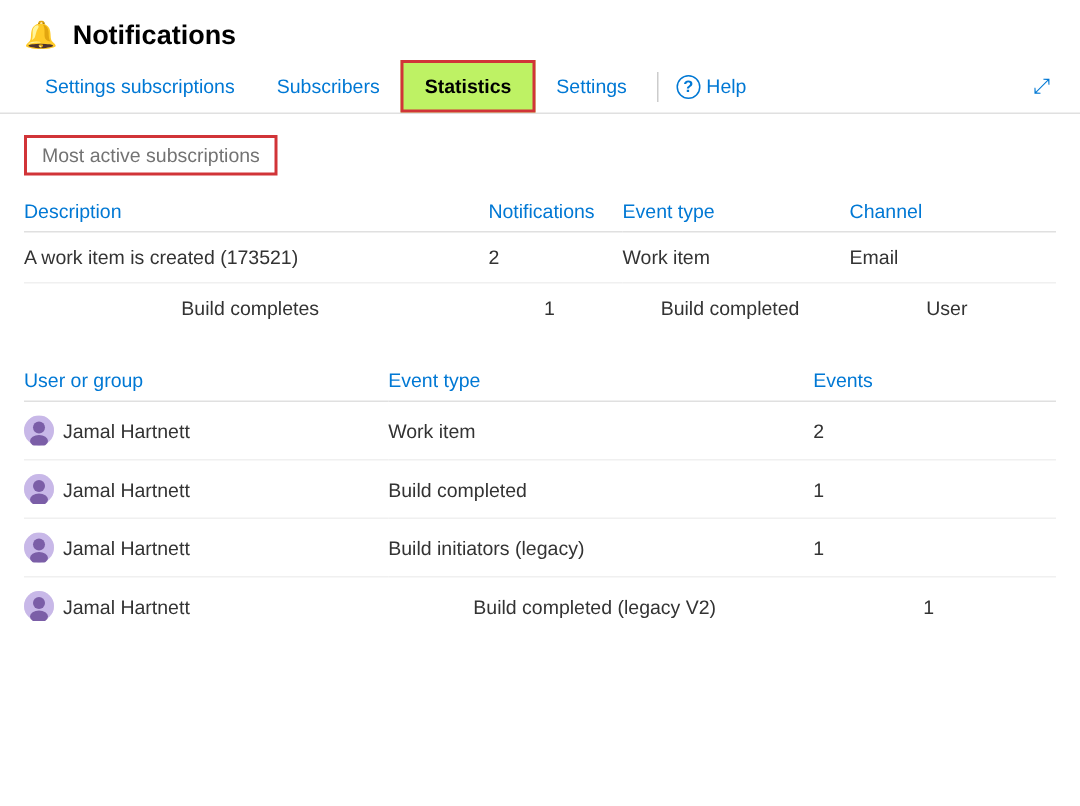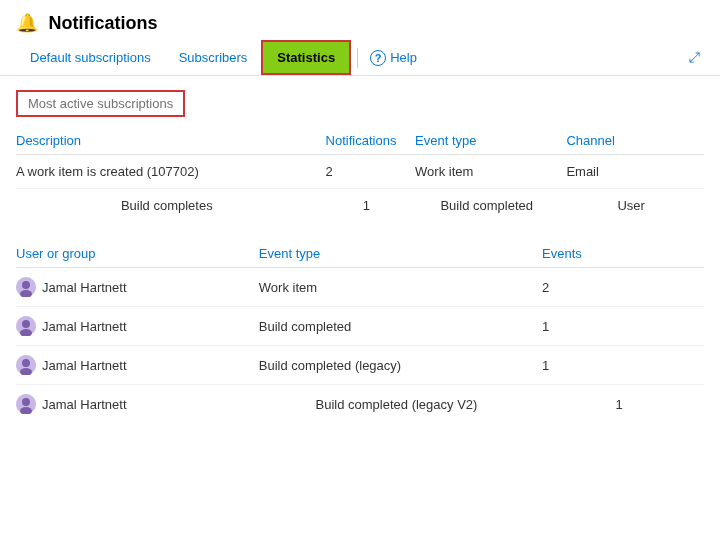--- a/index.html
+++ b/index.html
@@ -39,21 +39,21 @@
       cursor: pointer;
       color: #0078d4;
       font-size: 13px;
       text-decoration: none;
       white-space: nowrap;
     }
     .nav-item.active {
       font-weight: 600;
       color: #000;
       border: 2px solid #d13438;
-      background: #84cc16;
+      background: #bef264;
     }
     .nav-divider {
       width: 1px;
       height: 20px;
       background: #ccc;
       margin: 0 6px;
     }
     .nav-help {
       display: flex;
       align-items: center;
@@ -154,23 +154,24 @@
   </style>
 </head>
 <body>
 
 <div class="header">
   <span class="header-icon">🔔</span>
   <span class="header-title">Notifications</span>
 </div>
 
 <nav class="nav-bar">
-  <a class="nav-item">Default subscriptions</a>
+  <a class="nav-item">Settings subscriptions</a>
   <a class="nav-item">Subscribers</a>
   <a class="nav-item active">Statistics</a>
+  <a class="nav-item">Settings</a>
   <div class="nav-divider"></div>
   <div class="nav-help">
     <span class="nav-help-icon">?</span>
     <span>Help</span>
   </div>
   <div class="expand-icon">⤢</div>
 </nav>
 
 <div class="content">
 
@@ -181,21 +182,21 @@
         <tr>
           <th class="col-desc">Description</th>
           <th class="col-notif">Notifications</th>
           <th class="col-etype">Event type</th>
           <th class="col-chan">Channel</th>
         </tr>
       </thead>
       <tbody id="subscriptions-tbody">
       <tr>
     <td class="col-desc">
-      A work item is created (107702)
+      A work item is created (173521)
     </td>
     <td class="col-notif">2</td>
     <td class="col-etype">Work item</td>
     <td class="col-chan">Email</td>
   </tr>
           <tr>
     <td class="col-desc">
       Build completes
     </td>
     <td class="col-notif">1</td>
@@ -254,21 +255,21 @@
         <span class="avatar" style="background:#e8e0f0; color:#5a4a8a; font-weight:bold;">
           <svg width="20" height="20" viewBox="0 0 20 20" xmlns="http://www.w3.org/2000/svg">
             <circle cx="10" cy="10" r="10" fill="#c8b8e8"></circle>
             <circle cx="10" cy="8" r="4" fill="#7b5ea7"></circle>
             <ellipse cx="10" cy="17" rx="6" ry="4" fill="#7b5ea7"></ellipse>
           </svg>
         </span>
         Jamal Hartnett
       </div>
     </td>
-    <td class="col-etype2">Build completed (legacy)</td>
+    <td class="col-etype2">Build initiators (legacy)</td>
     <td class="col-events">1</td>
   </tr>
           <tr>
     <td class="col-user">
       <div class="user-cell">
         <span class="avatar" style="background:#e8e0f0; color:#5a4a8a; font-weight:bold;">
           <svg width="20" height="20" viewBox="0 0 20 20" xmlns="http://www.w3.org/2000/svg">
             <circle cx="10" cy="10" r="10" fill="#c8b8e8"></circle>
             <circle cx="10" cy="8" r="4" fill="#7b5ea7"></circle>
             <ellipse cx="10" cy="17" rx="6" ry="4" fill="#7b5ea7"></ellipse>

